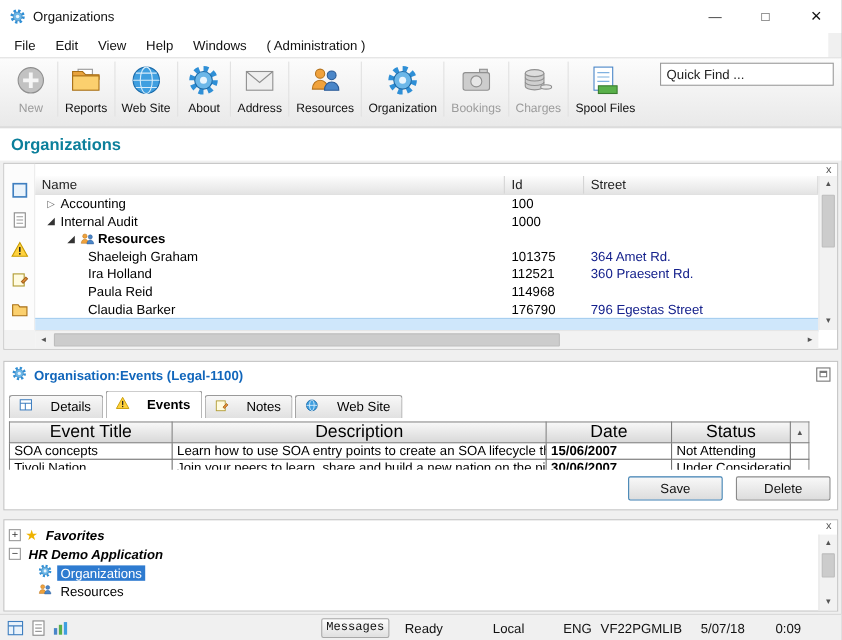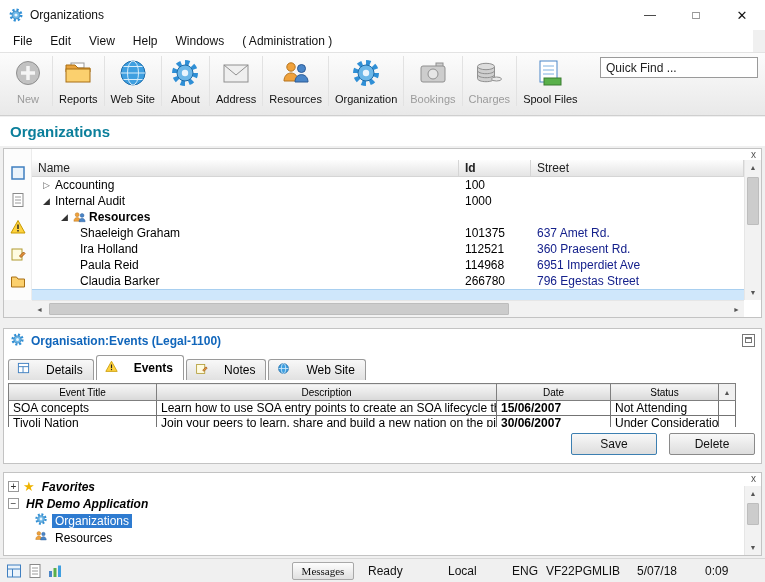--- a/index.html
+++ b/index.html
@@ -35,21 +35,21 @@
   .panel{position:absolute;left:3px;width:759px;background:#fff;border:1px solid #c3c3c3;}
   .panel-x{position:absolute;right:5px;top:0;font-size:10px;color:#555;line-height:11px;cursor:default;z-index:5;}
 
   
   .panel1{top:148px;height:170px;}
   .strip{position:absolute;left:0;top:0;bottom:17px;width:28px;background:#fcfcfc;border-right:1px solid #ececec;display:flex;flex-direction:column;align-items:center;padding-top:16px;gap:8px;}
   .strip svg{width:16px;height:16px;}
   .gridhead{position:absolute;left:28px;right:17px;top:11px;height:17px;display:flex;background:linear-gradient(#fdfdfd,#e4e4e4);border-bottom:1px solid #d5d5d5;font-size:12px;color:#222;}
   .gh-cell{padding:1px 6px;line-height:15px;border-right:1px solid #d5d5d5;overflow:hidden;white-space:nowrap;}
   .gh-name{width:427px;}
-  .gh-id{width:72px;font-weight:bold;}
+  .gh-id{width:72px;}
   .gh-street{flex:1;}
   .gridrows{position:absolute;left:28px;right:17px;top:28px;}
   .g-row{display:flex;height:16px;line-height:16px;white-space:nowrap;}
   .c-name{width:427px;display:flex;align-items:center;overflow:hidden;}
   .c-id{width:72px;padding-left:6px;overflow:hidden;}
   .c-street{flex:1;padding-left:6px;color:#15218c;overflow:hidden;}
   .sp8{display:inline-block;width:8px;}
   .sp26{display:inline-block;width:26px;}
   .sp46{display:inline-block;width:46px;}
   .exp{display:inline-block;width:13px;text-align:center;font-size:9px;color:#666;}
@@ -78,21 +78,21 @@
   .p2-header svg{width:15px;height:15px;}
   .p2-title{font-weight:bold;color:#1166bb;font-size:12px;}
   .maxbox{position:absolute;right:6px;top:5px;width:13px;height:13px;border:1px solid #777;display:flex;align-items:flex-start;justify-content:center;background:#fff;cursor:default;}
   .maxbox i{display:block;width:7px;height:6px;border:1px solid #777;border-top-width:2px;margin-top:2px;}
   .tabs{position:absolute;top:26px;left:4px;display:flex;align-items:flex-end;height:25px;}
   .tab{display:inline-flex;align-items:center;gap:16px;padding:3px 10px 3px 8px;border:1px solid #9a9a9a;border-bottom:none;border-radius:3px 3px 0 0;background:linear-gradient(#f8f8f8,#e1e1e1);margin-right:2px;height:21px;cursor:default;}
   .tab svg{width:13px;height:13px;}
   .tab.active{background:#fff;height:25px;font-weight:bold;}
   .ev-wrap{position:absolute;top:54px;left:4px;right:25px;height:44px;overflow:hidden;}
   table.ev{border-collapse:collapse;table-layout:fixed;width:100%;}
-  .ev th{height:17px;background:linear-gradient(#f7f7f7,#d8d8d8);border:1px solid #7f7f7f;font-weight:normal;font-size:10px;padding:0 3px;overflow:hidden;white-space:nowrap;}
+  .ev th{height:17px;background:linear-gradient(#f7f7f7,#d8d8d8);border:1px solid #7f7f7f;font-weight:normal;font-size:16px;padding:0 3px;overflow:hidden;white-space:nowrap;}
   .ev td{height:15px;border:1px solid #737373;font-size:12px;padding:0 4px;overflow:hidden;white-space:nowrap;background:#fff;}
   .ev td.date{font-weight:bold;}
   .ev th.scrollcol{background:#f0f0f0;font-size:7px;color:#555;padding:0;}
   .p2-btns{position:absolute;right:6px;bottom:8px;display:flex;gap:12px;}
   .btn{width:86px;height:22px;background:linear-gradient(#f8f8f8,#ddd);border:1px solid #8a8a8a;border-radius:2px;font-family:inherit;font-size:12px;color:#111;cursor:default;}
   .btn.default{border-color:#3c7fb1;}
 
   
   .panel3{top:472px;height:84px;}
   .tree{position:absolute;top:5px;left:4px;right:20px;}
@@ -103,21 +103,21 @@
   .tree-item svg{width:14px;height:14px;}
   .t-label{padding:0 3px;}
   .t-label.bold{font-weight:bold;font-style:italic;}
   .t-label.selected{background:#2e7bd0;color:#fff;}
   .p3v{top:13px;bottom:0;}
 
   
   .statusbar{position:absolute;left:0;right:0;bottom:0;height:24px;background:#f0f0f0;border-top:1px solid #d7d7d7;}
   .sb-ico{position:absolute;top:4px;display:inline-flex;}
   .sb-ico svg{width:16px;height:16px;}
-  .msg-btn{position:absolute;left:292px;top:3px;width:62px;height:18px;background:linear-gradient(#fdfdfd,#e0e0e0);border:1px solid #a8a8a8;border-radius:2px;font-family:Liberation Serif, serif;font-size:11px;color:#111;cursor:default;}
+  .msg-btn{position:absolute;left:292px;top:3px;width:62px;height:18px;background:linear-gradient(#fdfdfd,#e0e0e0);border:1px solid #a8a8a8;border-radius:2px;font-family:Liberation Mono, monospace;font-size:11px;color:#111;cursor:default;}
   .sb-text{position:absolute;top:0;height:24px;line-height:24px;font-size:12px;color:#111;}
 </style>
 </head>
 <body>
 
 <div class="window">
 
   <div class="titlebar">
     <span class="app-ico">
       <svg width="16" height="16" viewBox="0 0 32 32">
@@ -300,44 +300,43 @@
           </div>
         <div class="c-id"></div>
         <div class="c-street"></div>
       </div>
       <div class="g-row">
         <div class="c-name">
             <span class="sp46"></span>
             <span class="g-label">Shaeleigh Graham</span>
           </div>
         <div class="c-id">101375</div>
-        <div class="c-street">637 Amet Rd.</div>
+        <div class="c-street">364 Amet Rd.</div>
       </div>
       <div class="g-row">
         <div class="c-name">
             <span class="sp46"></span>
             <span class="g-label">Ira Holland</span>
           </div>
         <div class="c-id">112521</div>
         <div class="c-street">360 Praesent Rd.</div>
       </div>
       <div class="g-row">
         <div class="c-name">
             <span class="sp46"></span>
             <span class="g-label">Paula Reid</span>
           </div>
         <div class="c-id">114968</div>
-        <div class="c-street">6951 Imperdiet Ave</div>
       </div>
       <div class="g-row">
         <div class="c-name">
             <span class="sp46"></span>
             <span class="g-label">Claudia Barker</span>
           </div>
-        <div class="c-id">266780</div>
+        <div class="c-id">176790</div>
         <div class="c-street">796 Egestas Street</div>
       </div>
     </div>
 
     <div class="hl-strip"></div>
 
     <div class="vscroll p1v">
       <div class="sb-btn">▲</div>
       <div class="sb-thumb" style="top:17px;height:48px;"></div>
       <div class="sb-btn dn">▼</div>

